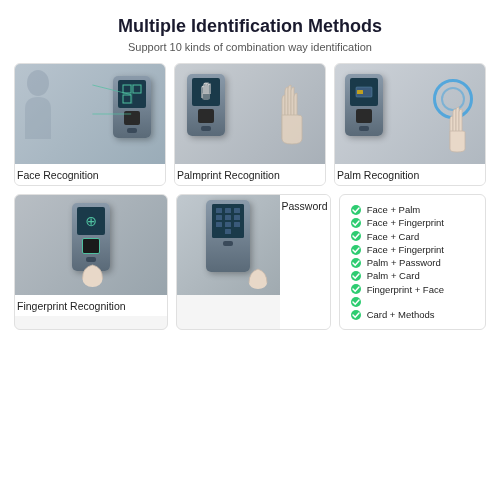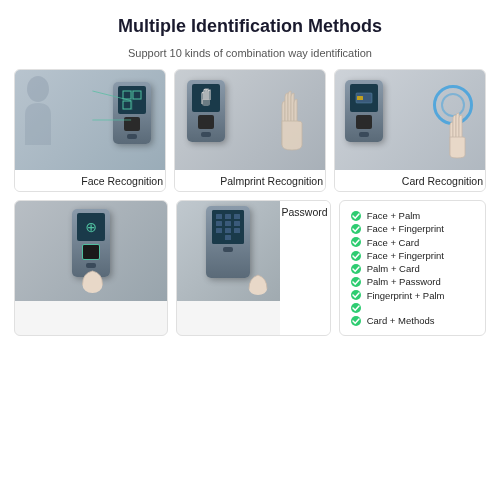--- a/index.html
+++ b/index.html
@@ -23,21 +23,21 @@
       margin-bottom: 10px;
     }
     .header-title {
       font-size: 18px;
       font-weight: bold;
       color: #1a1a2e;
     }
     .header-sub {
       font-size: 11px;
       color: #555;
-      margin-top: 10px;
+      margin-top: 4px;
     }
     .grid-row {
       display: flex;
       gap: 8px;
       width: 100%;
       margin-bottom: 8px;
     }
     .card {
       flex: 1;
       border-radius: 6px;
@@ -51,21 +51,21 @@
       width: 100%;
       height: 100px;
       position: relative;
       overflow: hidden;
       background: #d8d8d8;
       display: flex;
       align-items: center;
       justify-content: center;
     }
     .card-label {
-      text-align: right;
+      text-align: left;
       font-size: 10.5px;
       color: #222;
       padding: 5px 2px 4px;
       background: #fff;
     }
     
     .scene-face {
       background: linear-gradient(135deg, #b8c4ce 0%, #9aacb8 100%);
     }
     
@@ -300,21 +300,21 @@
         </div>
 
         <svg style="position:absolute; right:5px; top:30px;" width="45" height="60" viewBox="0 0 45 60">
           <path d="M15 55 L15 25 Q15 22 18 22 L18 40" fill="#e8d8c8" stroke="#c8b8a8" stroke-width="0.8"></path>
           <path d="M18 40 L18 18 Q18 15 21 15 L21 38" fill="#e8d8c8" stroke="#c8b8a8" stroke-width="0.8"></path>
           <path d="M21 38 L21 16 Q21 13 24 13 L24 38" fill="#e8d8c8" stroke="#c8b8a8" stroke-width="0.8"></path>
           <path d="M24 38 L24 18 Q24 15 27 15 L27 38" fill="#e8d8c8" stroke="#c8b8a8" stroke-width="0.8"></path>
           <path d="M15 55 Q15 58 22 58 Q30 58 30 55 L30 38 Q30 37 27 37 L15 37 Q15 37 15 38 Z" fill="#e8d8c8" stroke="#c8b8a8" stroke-width="0.8"></path>
         </svg>
       </div>
-      <div class="card-label">Card Recognition</div>
+      <div class="card-label">Palm Recognition</div>
     </div>
   </div>
 
   <div class="bottom-row">
 
     <div class="bottom-left">
       <div class="card-image scene-fingerprint">
 
         <div style="position:absolute; left:50%; transform:translateX(-50%); top:8px;">
           <div class="device" style="height:68px;">
@@ -327,20 +327,21 @@
             <div style="width:18px; height:16px; background:#1a1a1a; border-radius:2px; margin-top:3px; border:1px solid #4fc0a0;"></div>
             <div class="device-bottom-btn"></div>
           </div>
         </div>
 
         <svg style="position:absolute; bottom:8px; left:50%; transform:translateX(-45%);" width="30" height="30" viewBox="0 0 30 30">
           <ellipse cx="15" cy="22" rx="10" ry="8" fill="#e8d8c8"></ellipse>
           <path d="M5 22 Q5 10 15 8 Q25 10 25 22" fill="#e8d8c8" stroke="#c8b8a8" stroke-width="0.8"></path>
         </svg>
       </div>
+      <div class="card-label">Fingerprint Recognition</div>
     </div>
 
     <div class="bottom-middle">
       <div class="card-image scene-password">
         <div style="position:absolute; left:50%; transform:translateX(-50%); top:5px;">
           <div class="device" style="height:72px; width:44px;">
             <div class="device-screen" style="width:32px; height:34px;">
               <svg width="32" height="34" viewBox="0 0 32 34">
                 <rect width="32" height="34" fill="#1a3a4a"></rect>
 
@@ -396,35 +397,35 @@
         <circle cx="6" cy="6" r="5" fill="#2ecc71"></circle>
         <path d="M3 6 L5.2 8.2 L9 4" stroke="white" stroke-width="1.5" fill="none" stroke-linecap="round"></path>
       </svg>
       <span>Face + Fingerprint</span>
     </div>
         <div class="combo-item">
       <svg class="check-icon" viewBox="0 0 12 12">
         <circle cx="6" cy="6" r="5" fill="#2ecc71"></circle>
         <path d="M3 6 L5.2 8.2 L9 4" stroke="white" stroke-width="1.5" fill="none" stroke-linecap="round"></path>
       </svg>
+      <span>Palm + Password</span>
+    </div>
+        <div class="combo-item">
+      <svg class="check-icon" viewBox="0 0 12 12">
+        <circle cx="6" cy="6" r="5" fill="#2ecc71"></circle>
+        <path d="M3 6 L5.2 8.2 L9 4" stroke="white" stroke-width="1.5" fill="none" stroke-linecap="round"></path>
+      </svg>
       <span>Palm + Card</span>
     </div>
         <div class="combo-item">
       <svg class="check-icon" viewBox="0 0 12 12">
         <circle cx="6" cy="6" r="5" fill="#2ecc71"></circle>
         <path d="M3 6 L5.2 8.2 L9 4" stroke="white" stroke-width="1.5" fill="none" stroke-linecap="round"></path>
       </svg>
-      <span>Palm + Password</span>
-    </div>
-        <div class="combo-item">
-      <svg class="check-icon" viewBox="0 0 12 12">
-        <circle cx="6" cy="6" r="5" fill="#2ecc71"></circle>
-        <path d="M3 6 L5.2 8.2 L9 4" stroke="white" stroke-width="1.5" fill="none" stroke-linecap="round"></path>
-      </svg>
-      <span>Fingerprint + Palm</span>
+      <span>Fingerprint + Face</span>
     </div>
         <div class="combo-item">
       <svg class="check-icon" viewBox="0 0 12 12">
         <circle cx="6" cy="6" r="5" fill="#2ecc71"></circle>
         <path d="M3 6 L5.2 8.2 L9 4" stroke="white" stroke-width="1.5" fill="none" stroke-linecap="round"></path>
       </svg>
     </div>
         <div class="combo-item">
       <svg class="check-icon" viewBox="0 0 12 12">
         <circle cx="6" cy="6" r="5" fill="#2ecc71"></circle>

